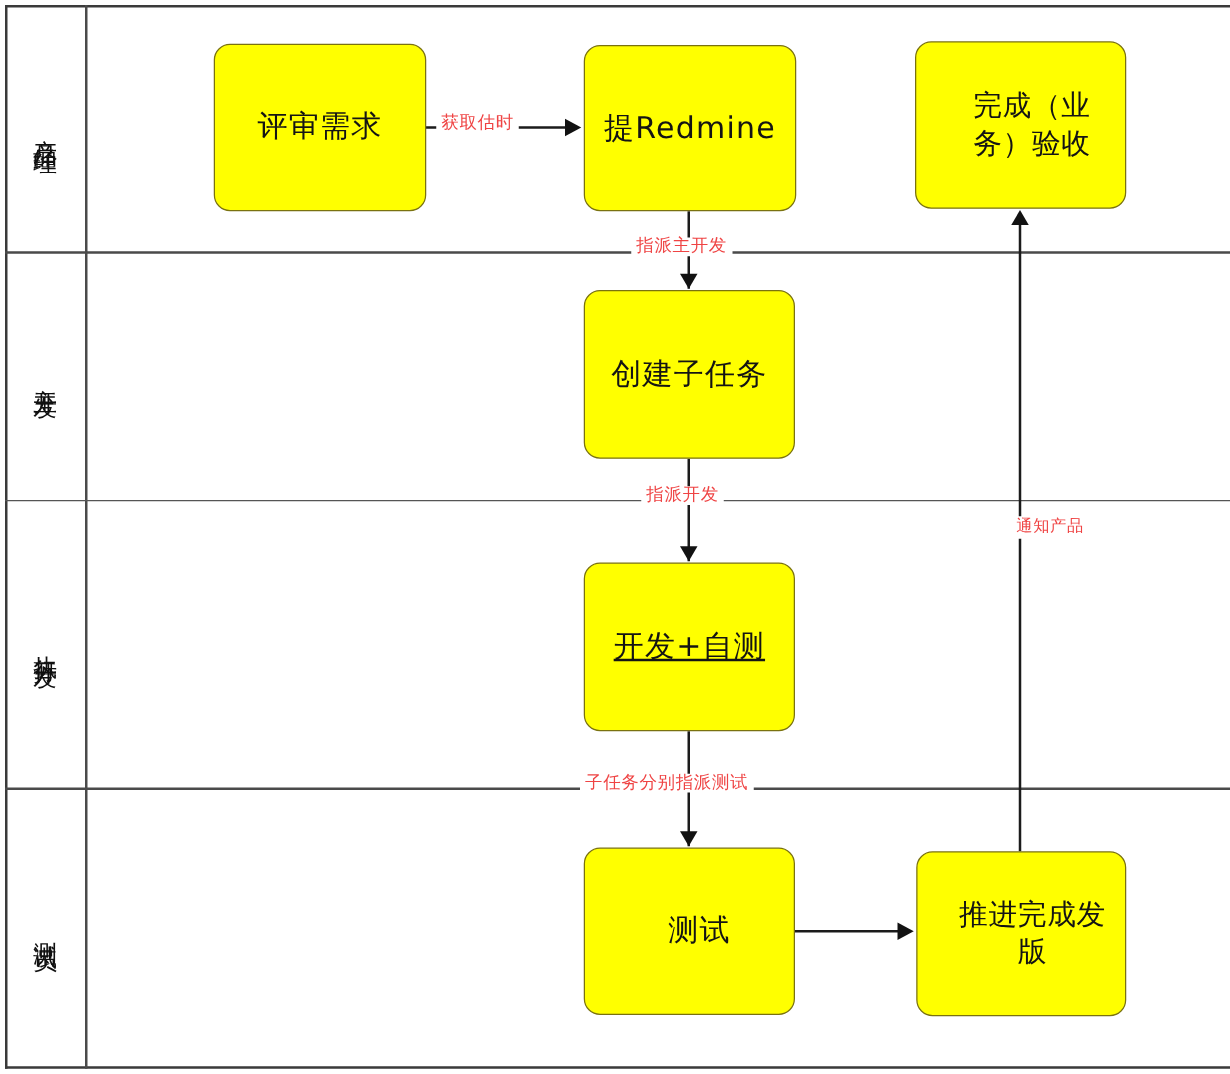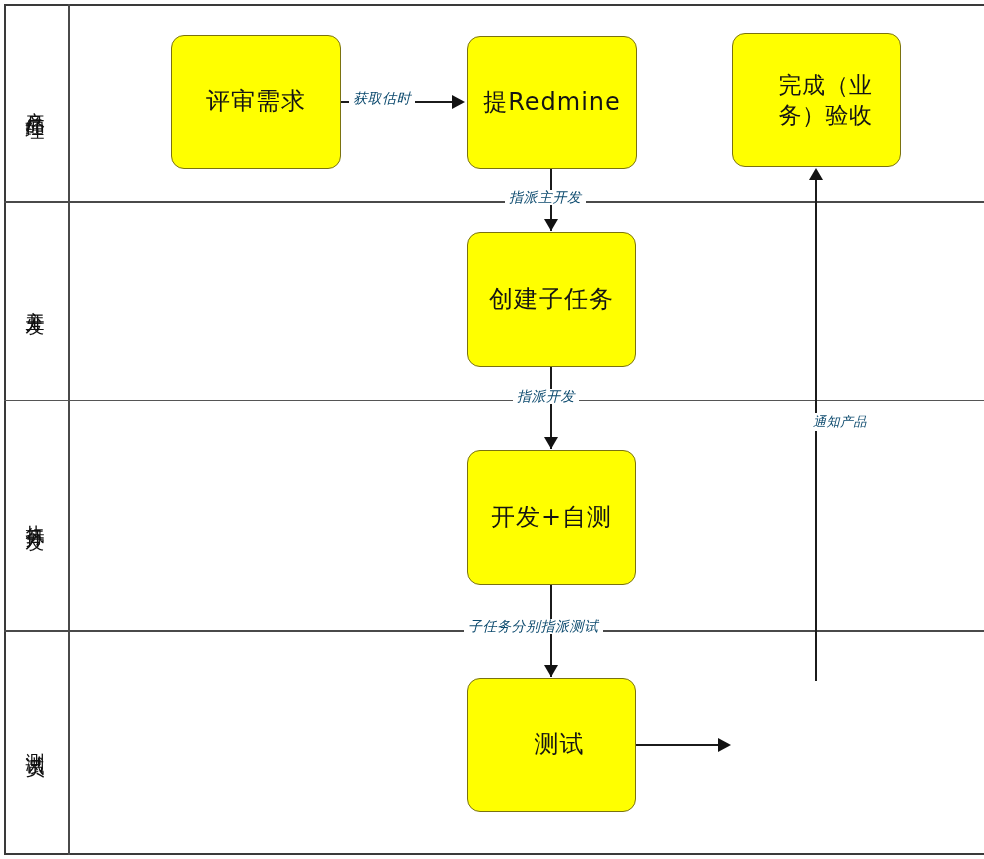--- a/index.html
+++ b/index.html
@@ -100,27 +100,26 @@
   .arrow.right{
     border-top:7px solid transparent;
     border-bottom:7px solid transparent;
     border-left:13px solid #121212;
   }
 
   
   .edge-label{
     position:absolute;
     background:#ffffff;
-    color:#0c4a6e;
+    color:#ef4444;
     font-size:14px;
     line-height:1.1;
     white-space:nowrap;
     padding:0 4px;
     letter-spacing:0.5px;
-    font-style:italic;
   }
   .edge-label.vert{
     writing-mode:horizontal-tb;
     padding:2px 3px;
     font-size:13px;
   }
 </style>
 </head>
 <body>
 
@@ -170,18 +169,19 @@
   <div class="edge-label vert" style="left:810px;top:413px;">通知产品</div>
 
   <div class="node" style="left:171px;top:35px;width:170px;height:134px;">评审需求</div>
 
   <div class="node" style="left:467px;top:36px;width:170px;height:133px;">提Redmine</div>
 
   <div class="node two-line" style="left:732px;top:33px;width:169px;height:134px;">完成（业务）验收</div>
 
   <div class="node" style="left:467px;top:232px;width:169px;height:135px;">创建子任务</div>
 
-  <div class="node" style="left:467px;top:450px;width:169px;height:135px;">开发+自测</div>
+  <div class="node" style="left:467px;top:450px;width:169px;height:135px;text-decoration:underline;">开发+自测</div>
 
   <div class="node" style="left:467px;top:678px;width:169px;height:134px;padding-left:26px;">测试</div>
 
+  <div class="node two-line" style="left:733px;top:681px;width:168px;height:132px;">推进完成发版</div>
 
 </div>
 
 </body></html>

